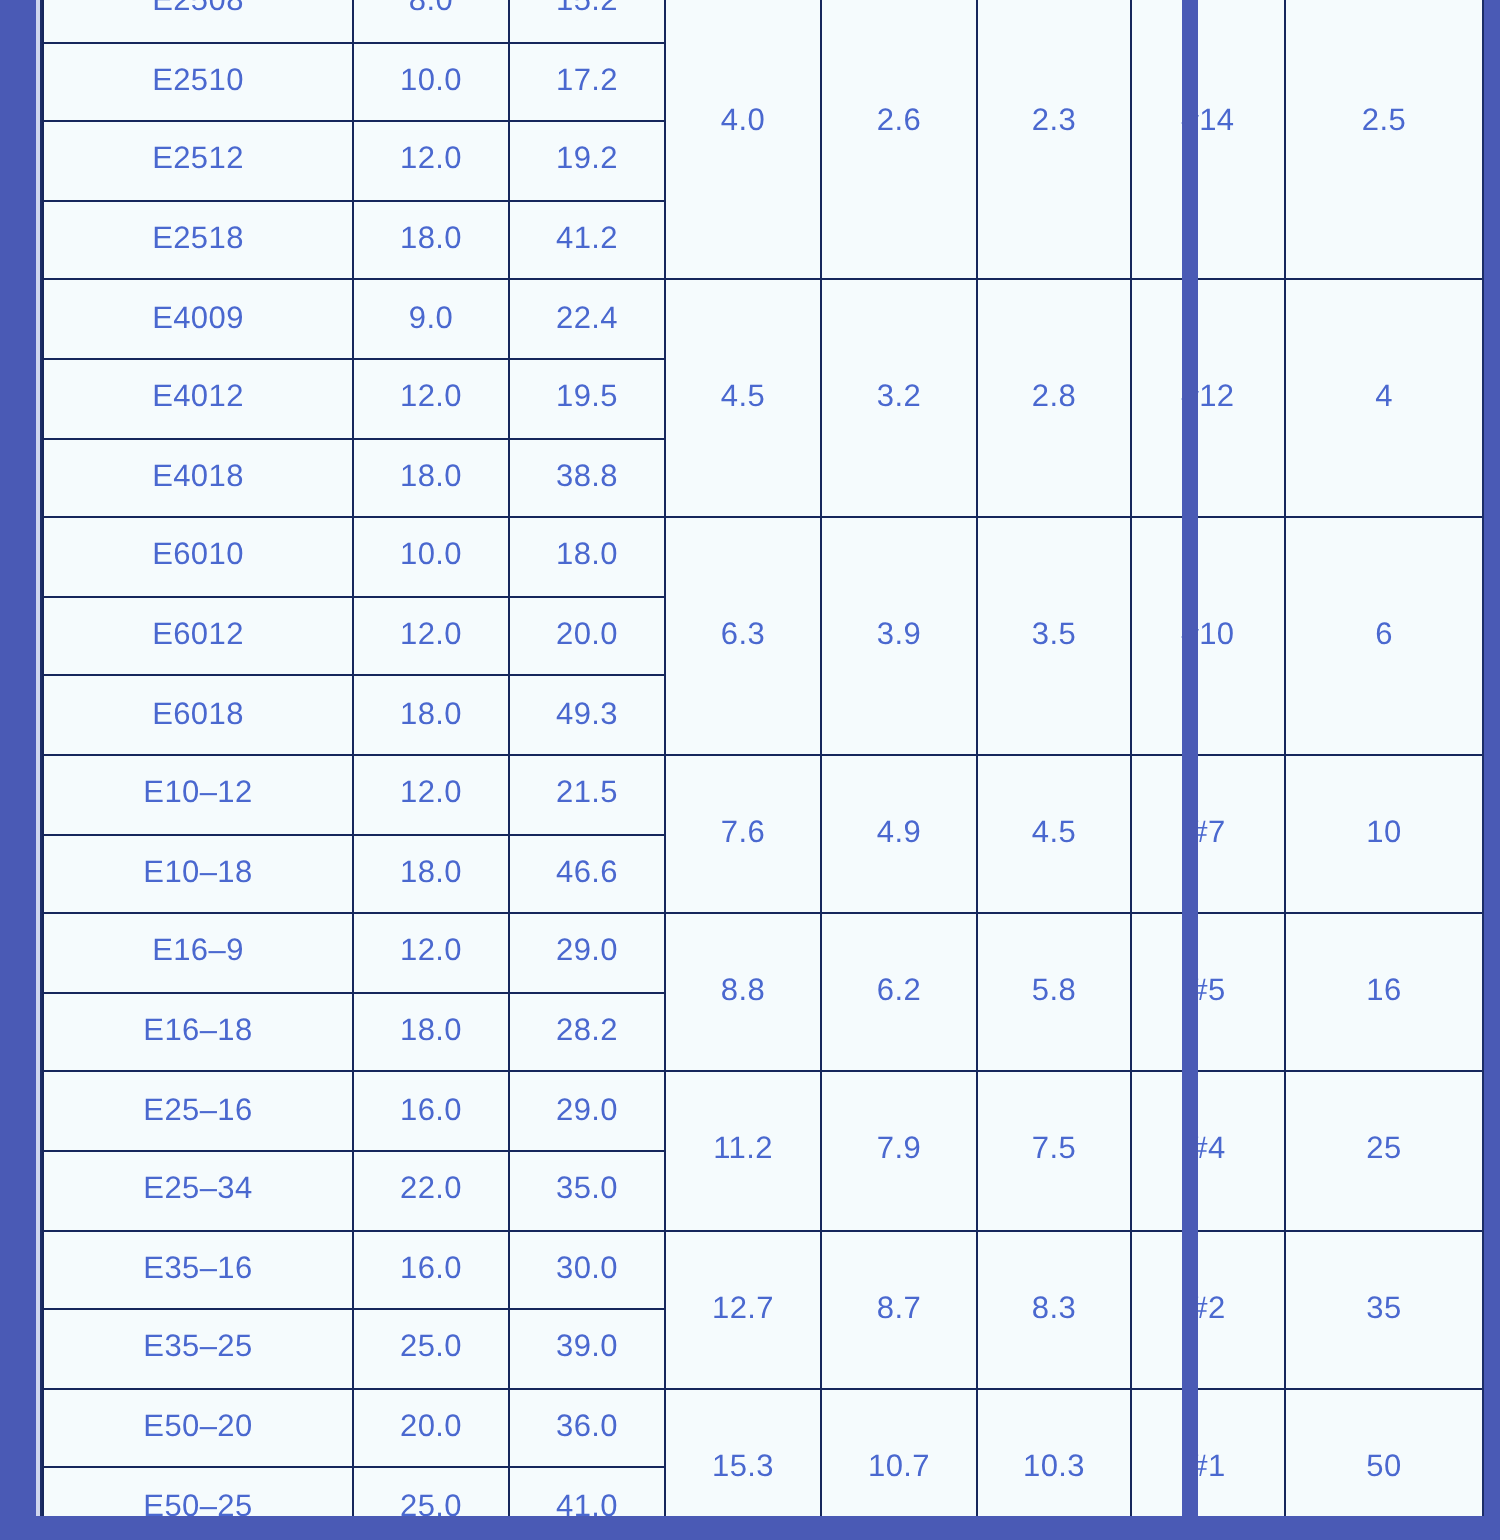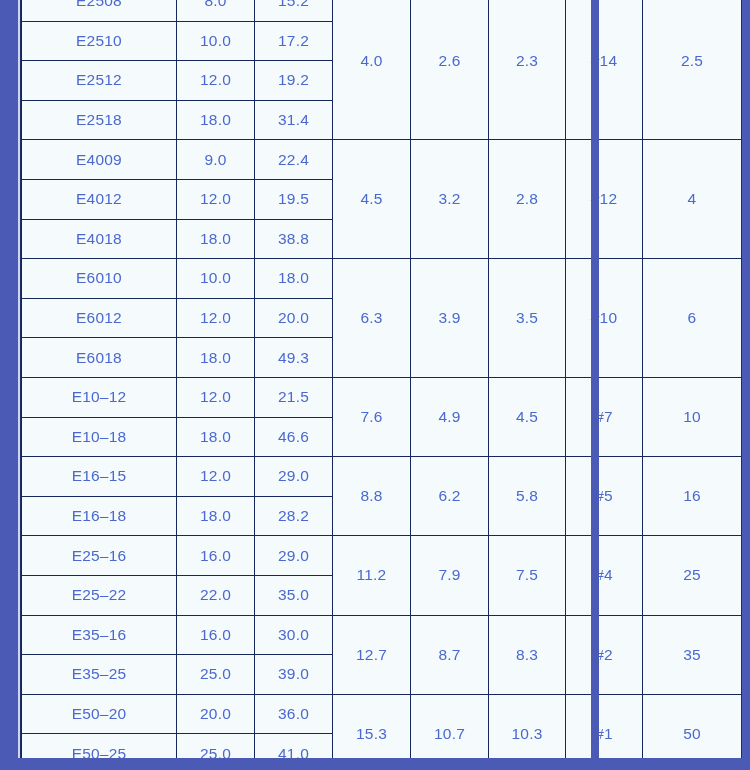--- a/index.html
+++ b/index.html
@@ -113,21 +113,21 @@
             <td>17.2</td>
           </tr>
           <tr>
             <td>E2512</td>
             <td>12.0</td>
             <td>19.2</td>
           </tr>
           <tr>
             <td>E2518</td>
             <td>18.0</td>
-            <td>31.4</td>
+            <td>41.2</td>
           </tr>
           <tr>
             <td>E4009</td>
             <td>9.0</td>
             <td>22.4</td>
             <td class="grp" rowspan="3">4.5</td>
             <td class="grp" rowspan="3">3.2</td>
             <td class="grp" rowspan="3">2.8</td>
             <td class="grp" rowspan="3">#12</td>
             <td class="grp-last" rowspan="3">4</td>
@@ -171,21 +171,21 @@
             <td class="grp" rowspan="2">4.5</td>
             <td class="grp" rowspan="2">#7</td>
             <td class="grp-last" rowspan="2">10</td>
           </tr>
           <tr>
             <td>E10–18</td>
             <td>18.0</td>
             <td>46.6</td>
           </tr>
           <tr>
-            <td>E16–15</td>
+            <td>E16–9</td>
             <td>12.0</td>
             <td>29.0</td>
             <td class="grp" rowspan="2">8.8</td>
             <td class="grp" rowspan="2">6.2</td>
             <td class="grp" rowspan="2">5.8</td>
             <td class="grp" rowspan="2">#5</td>
             <td class="grp-last" rowspan="2">16</td>
           </tr>
           <tr>
             <td>E16–18</td>
@@ -196,21 +196,21 @@
             <td>E25–16</td>
             <td>16.0</td>
             <td>29.0</td>
             <td class="grp" rowspan="2">11.2</td>
             <td class="grp" rowspan="2">7.9</td>
             <td class="grp" rowspan="2">7.5</td>
             <td class="grp" rowspan="2">#4</td>
             <td class="grp-last" rowspan="2">25</td>
           </tr>
           <tr>
-            <td>E25–22</td>
+            <td>E25–34</td>
             <td>22.0</td>
             <td>35.0</td>
           </tr>
           <tr>
             <td>E35–16</td>
             <td>16.0</td>
             <td>30.0</td>
             <td class="grp" rowspan="2">12.7</td>
             <td class="grp" rowspan="2">8.7</td>
             <td class="grp" rowspan="2">8.3</td>

